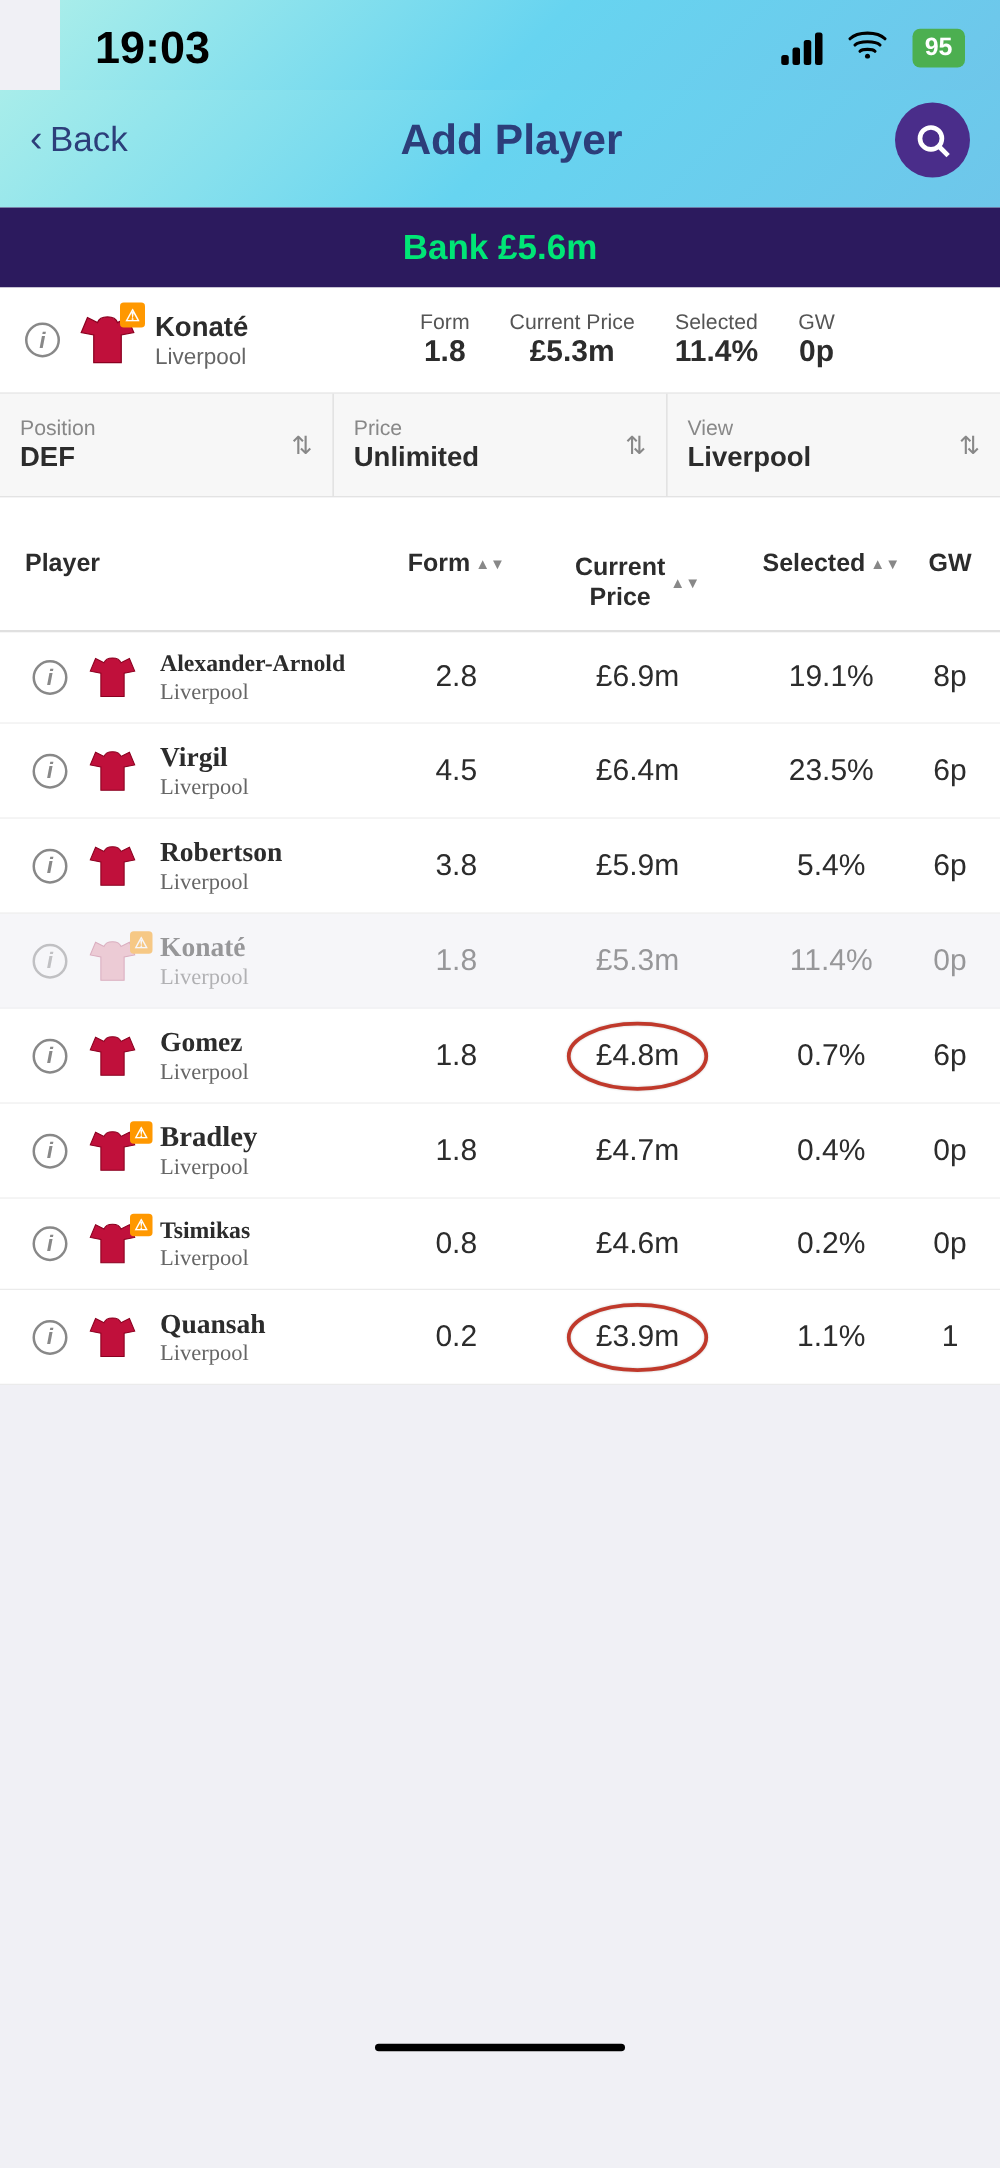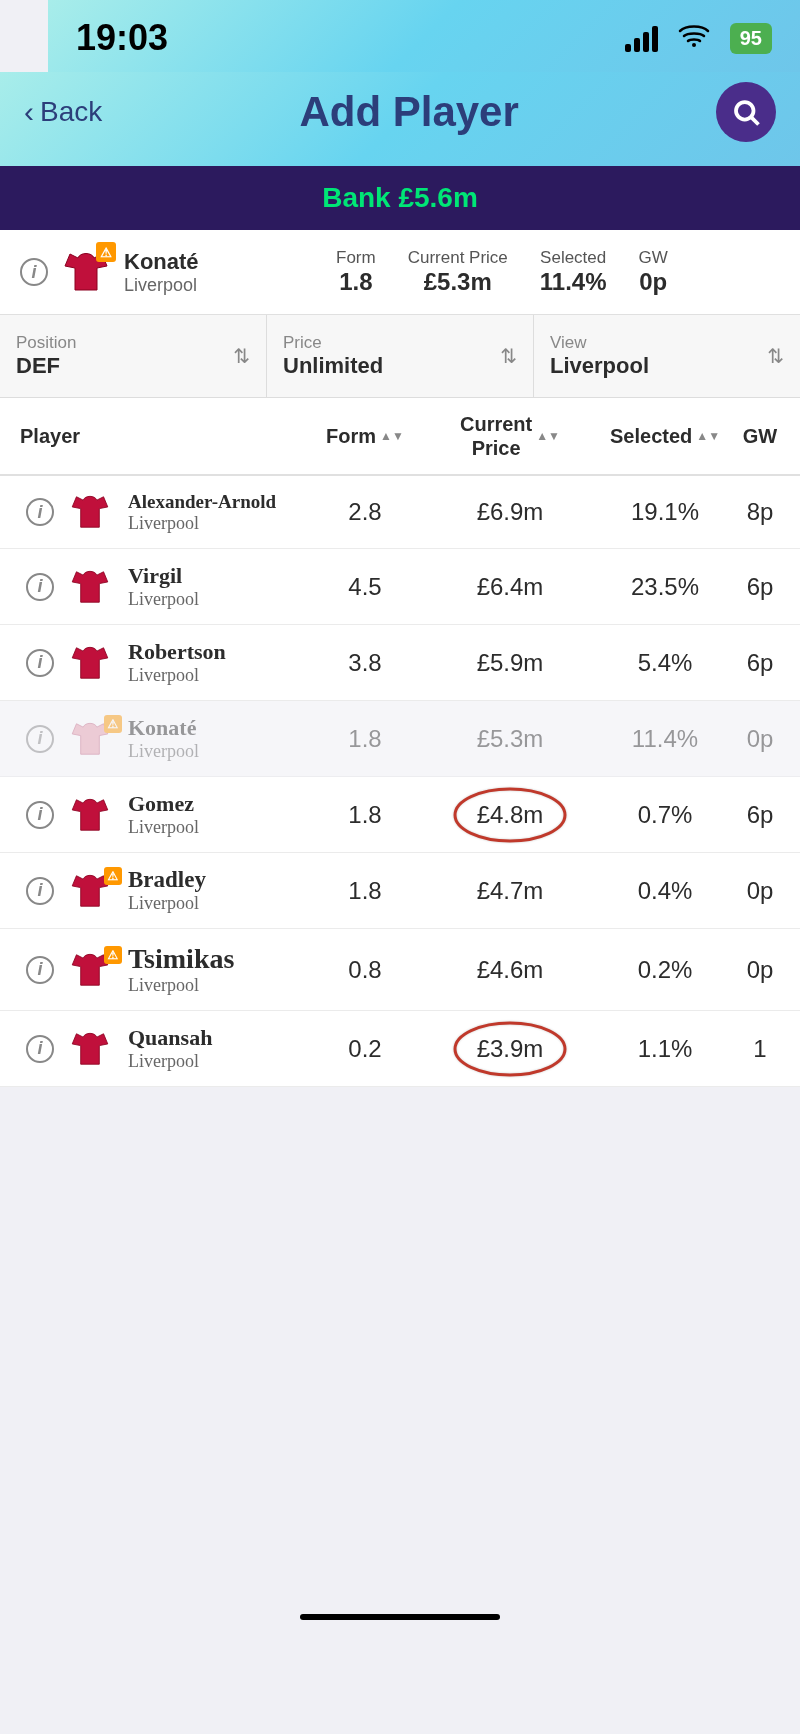--- a/index.html
+++ b/index.html
@@ -72,21 +72,21 @@
       color: #2c3e7a;
       font-size: 28px;
       font-weight: 500;
       cursor: pointer;
     }
     .back-chevron {
       font-size: 30px;
       color: #2c3e7a;
     }
     .page-title {
-      font-size: 42px;
+      font-size: 34px;
       font-weight: 700;
       color: #2c3e7a;
       text-align: right;
     }
     .search-btn {
       width: 60px;
       height: 60px;
       background: #4a2d8a;
       border-radius: 50%;
       display: flex;
@@ -254,20 +254,21 @@
     .th-price {
       flex: 0 0 160px;
       text-align: center;
       font-size: 20px;
       font-weight: 600;
       color: #2c2c2c;
       display: flex;
       align-items: center;
       justify-content: center;
       gap: 4px;
+      margin-top: 30px;
     }
     .th-selected {
       flex: 0 0 150px;
       text-align: center;
       font-size: 20px;
       font-weight: 600;
       color: #2c2c2c;
       display: flex;
       align-items: center;
       justify-content: center;
@@ -628,21 +629,21 @@
     <div class="row-info">
       <div class="info-icon">i</div>
     </div>
     <div class="row-shirt">
       <svg class="shirt-svg" viewBox="0 0 52 52">
         <path d="M10 8 L5 20 L15 22 L15 44 L37 44 L37 22 L47 20 L42 8 L34 12 C32 6 20 6 18 12 Z" fill="#c0103b" stroke="#8b0020" stroke-width="1"></path>
       </svg>
       <div class="warning-badge" style="position:absolute;top:-2px;right:-2px;width:18px;height:18px;background:#ff9800;border-radius:3px;display:flex;align-items:center;justify-content:center;font-size:12px;color:#fff;font-weight:700;">⚠</div>
     </div>
     <div class="row-name-area">
-      <div class="player-name" style="font-size:28px">Tsimikas</div>
+      <div class="player-name" style="font-size:19px">Tsimikas</div>
       <div class="player-team">Liverpool</div>
     </div>
     <div class="row-form">0.8</div>
     <div class="row-price">
       £4.6m
       
     </div>
     <div class="row-selected">0.2%</div>
     <div class="row-gw">0p</div>
   </div>

